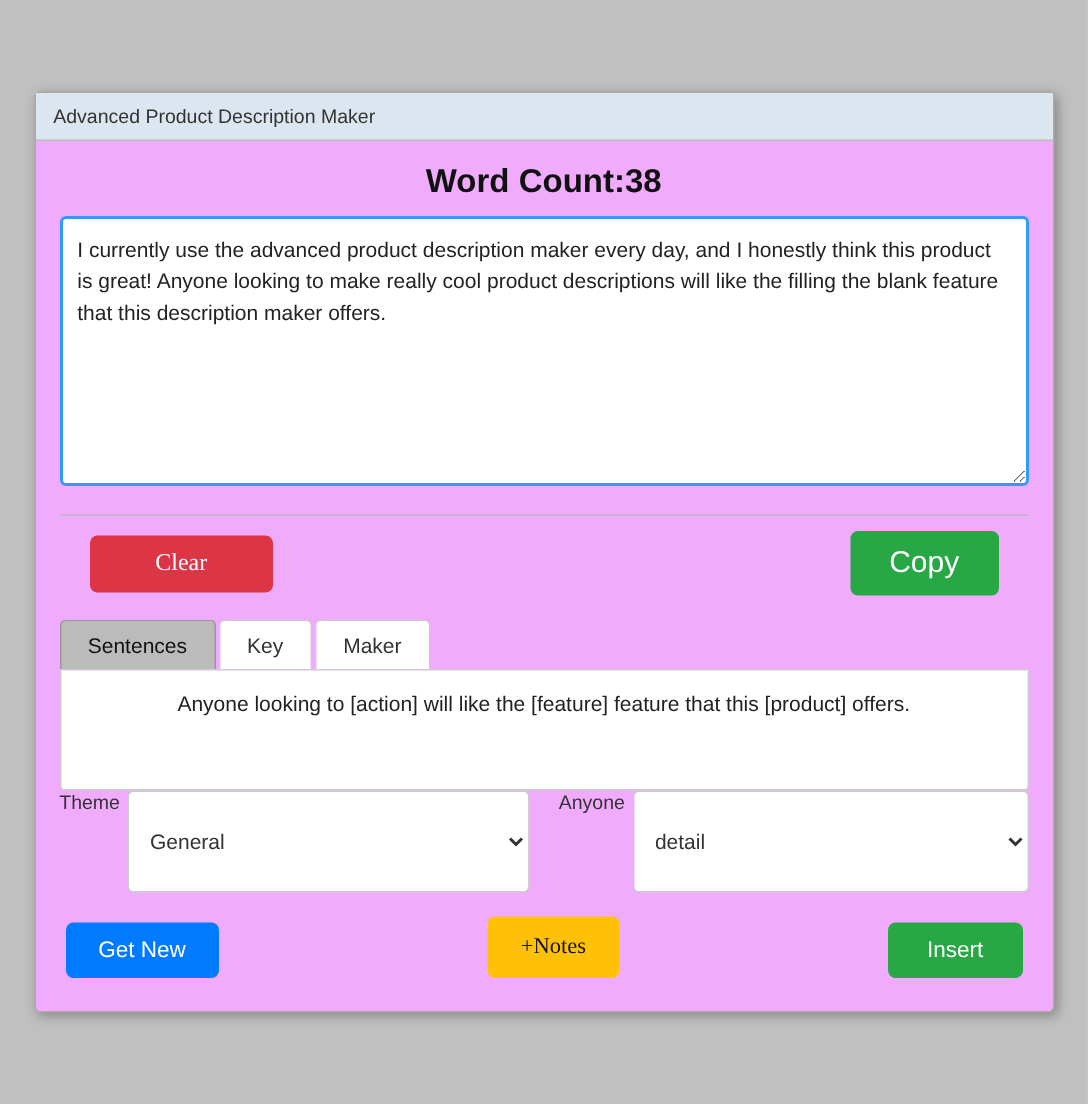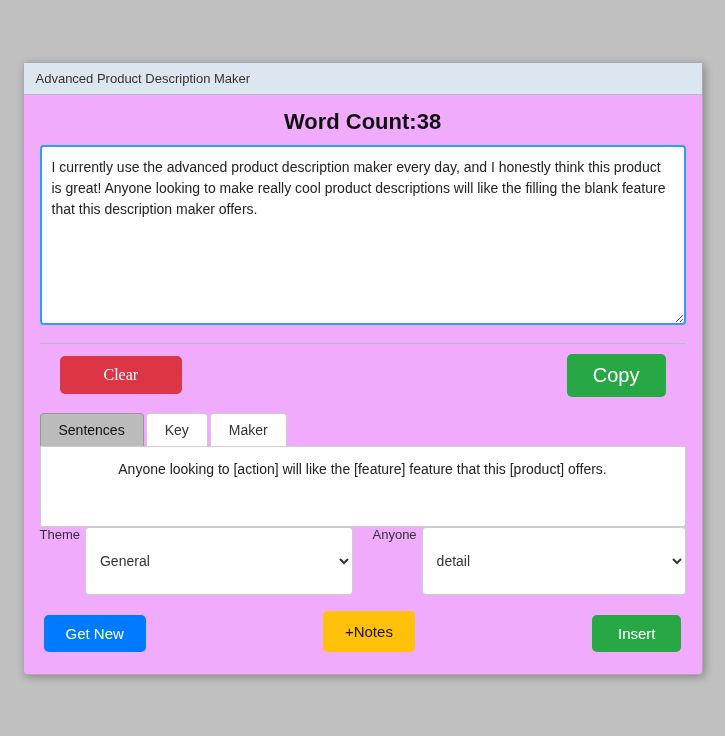--- a/index.html
+++ b/index.html
@@ -184,20 +184,21 @@
     }
 
     .btn-notes {
       background: #ffc107;
       color: #111;
       border: none;
       border-radius: 5px;
       padding: 12px 22px;
       font-size: 15px;
       cursor: pointer;
+      font-family: Liberation Serif, serif;
     }
 
     .btn-insert {
       background: #28a745;
       color: #fff;
       border: none;
       border-radius: 5px;
       padding: 10px 26px;
       font-size: 15px;
       cursor: pointer;

